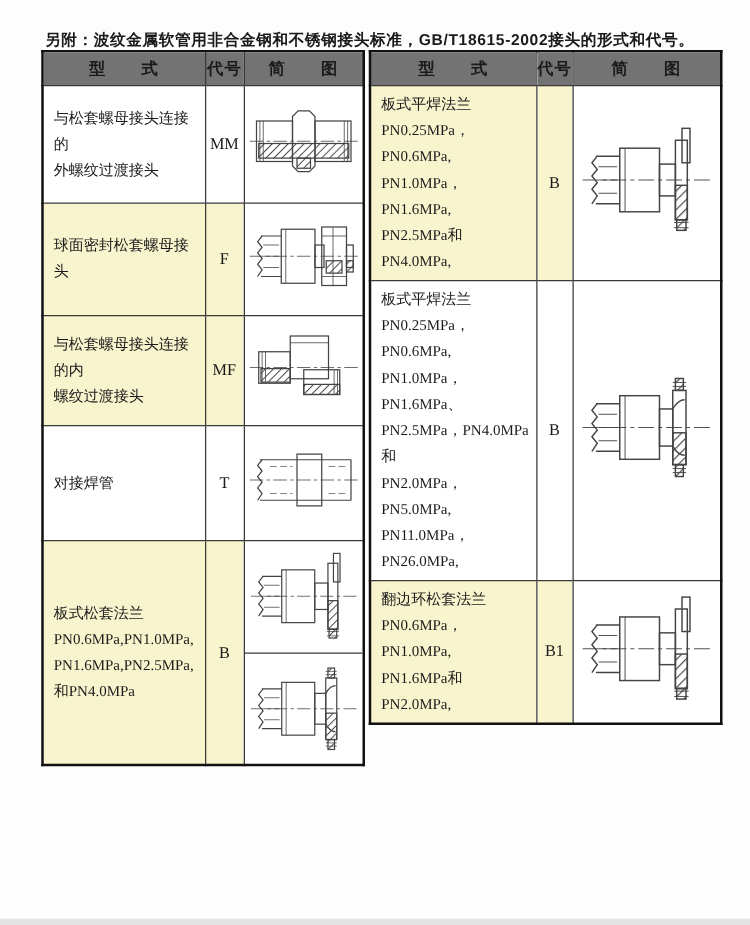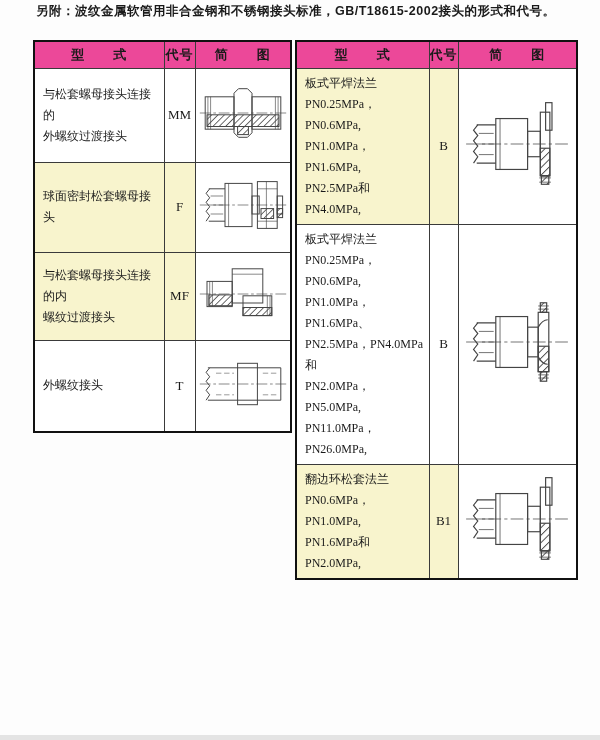--- a/index.html
+++ b/index.html
@@ -1,26 +1,26 @@
 <!DOCTYPE html>
 <html><head>
 <meta charset="utf-8">
 <style>
   html,body{margin:0;padding:0;}
   .page{position:relative;width:600px;height:740px;background:#fdfdfd;overflow:hidden;
         font-family:"Liberation Serif",serif;color:#1a1a1a;}
-  .title{position:absolute;left:36px;top:3px;font-size:12.5px;font-weight:bold;
+  .title{position:absolute;left:36px;top:24px;font-size:12.5px;font-weight:bold;
          font-family:"Liberation Sans",sans-serif;letter-spacing:.5px;white-space:nowrap;}
   .tables{position:absolute;left:33px;top:40px;display:flex;align-items:flex-start;}
   table.t{border-collapse:collapse;table-layout:fixed;background:#fff;}
   table.t{border:2px solid #111;}
   table.t td,table.t th{border:1px solid #3a3a3a;padding:0;vertical-align:middle;overflow:hidden;}
   table.left{width:257px;margin-right:3px;}
   table.right{width:281px;}
-  th.hdr{background:#ec4899;font-size:13px;font-weight:bold;text-align:center;
+  th.hdr{background:#737373;font-size:13px;font-weight:bold;text-align:center;
          font-family:"Liberation Sans",sans-serif;letter-spacing:1px;}
   tr.hdr-row{height:27px;}
   td.type{text-align:left;}
   .type-text{white-space:pre-line;font-size:12px;line-height:1.75;padding:4px 4px 4px 8px;}
   td.code{text-align:center;font-size:13px;}
   td.diag-cell{text-align:center;}
   td.hl{background:#f8f4cd;}
   .dg-s{width:90px;height:78px;}
   .right .dg-s{width:106px;height:94px;}
   td.split{padding:0;}
@@ -192,27 +192,48 @@
             </td>
         <td class="code hl">MF</td>
         <td class="diag-cell">
           <svg class="diag dg-s" viewBox="0 0 100 80">
                 <use href="#d-mf"></use>
               </svg>
         </td>
       </tr>
       <tr style="height:92px">
         <td class="type">
-              <div class="type-text">外螺纹接头</div>
+              <div class="type-text">对接焊管</div>
             </td>
         <td class="code">T</td>
         <td class="diag-cell">
           <svg class="diag dg-s" viewBox="0 0 100 80">
                 <use href="#d-pipe"></use>
               </svg>
+        </td>
+      </tr>
+      <tr style="height:180px">
+        <td class="type hl">
+              <div class="type-text">板式松套法兰
+PN0.6MPa,PN1.0MPa,
+PN1.6MPa,PN2.5MPa,
+和PN4.0MPa</div>
+            </td>
+        <td class="code hl">B</td>
+        <td class="diag-cell split">
+          <div class="half">
+            <svg class="diag" viewBox="0 0 100 80">
+                  <use href="#d-neckflange"></use>
+                </svg>
+          </div>
+          <div class="half">
+            <svg class="diag" viewBox="0 0 100 80">
+                  <use href="#d-flaredflange"></use>
+                </svg>
+          </div>
         </td>
       </tr>
     </tbody>
       </table>
 
     <table class="t right">
       <colgroup>
           <col style="width:133px">
           <col style="width:29px">
           <col style="width:119px">

